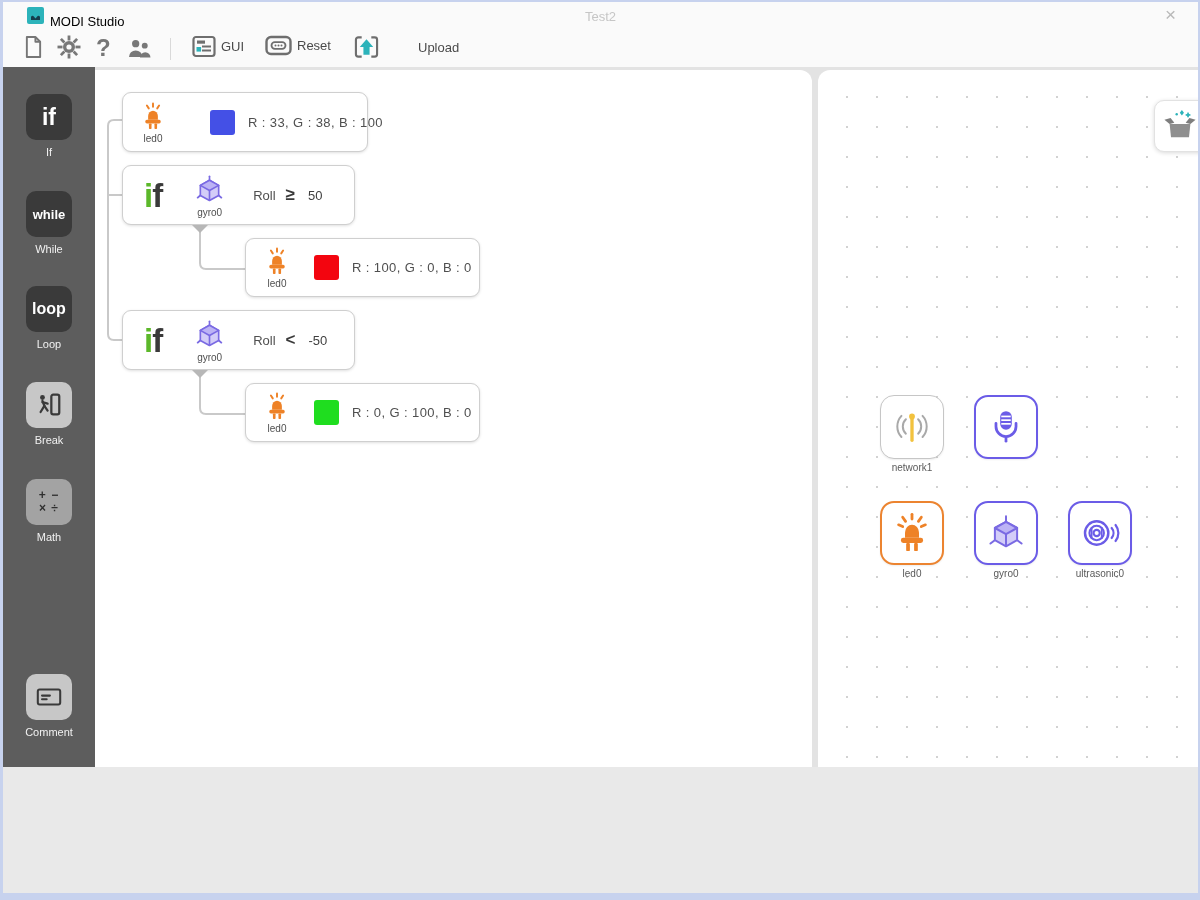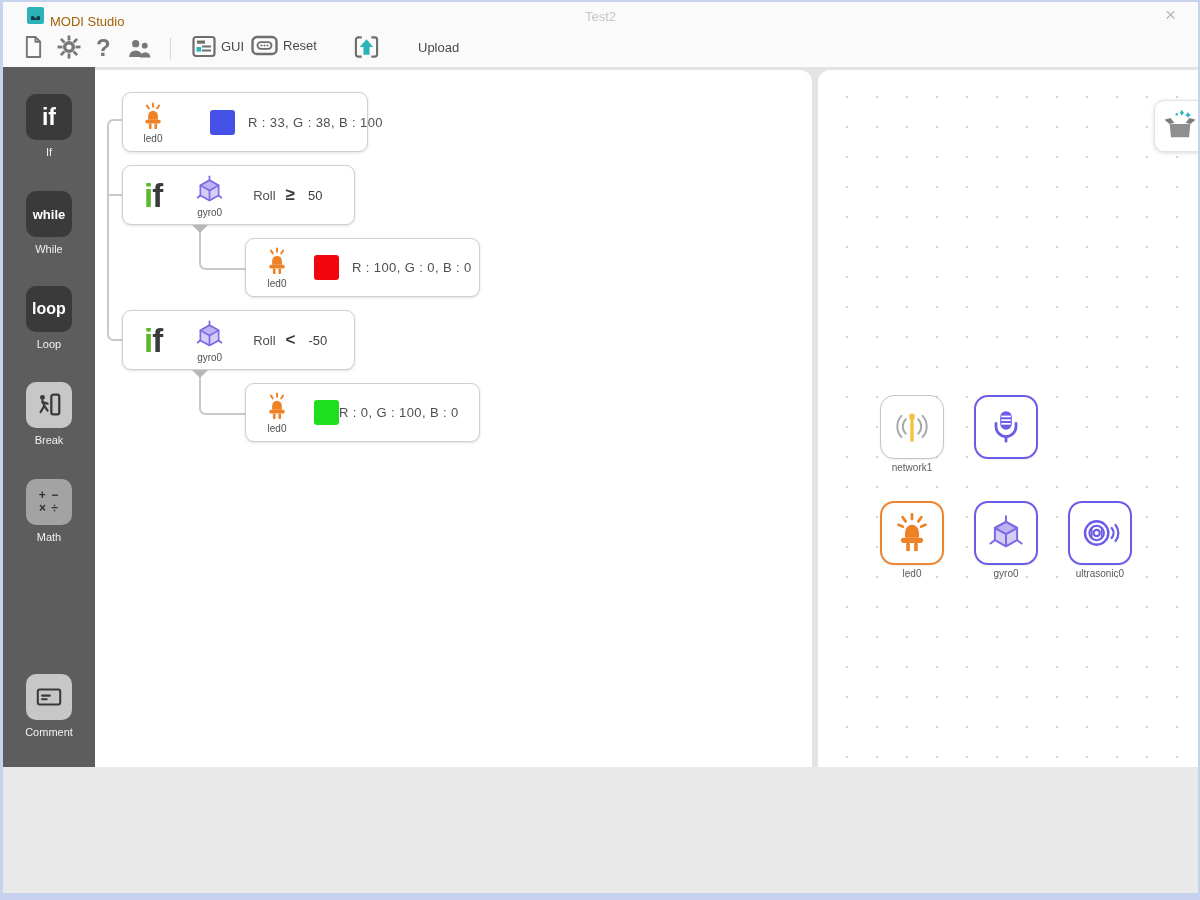--- a/index.html
+++ b/index.html
@@ -6,21 +6,21 @@
   html,body { width:1200px; height:900px; }
   body { font-family:"Liberation Sans", sans-serif; background:#c7d2ee; }
 
   .app { position:relative; width:1200px; height:900px;
          border:2px solid #c7d2ee; border-left-width:3px; border-bottom-width:7px;
          background:#e9e9e9; overflow:hidden; }
 
   
   .titlebar { position:relative; height:28px; background:#fafafa; }
   .logo { position:absolute; left:24px; top:5px; width:17px; height:17px; }
-  .app-title { position:absolute; left:47px; top:12px; font-size:13px; color:#a16207; }
+  .app-title { position:absolute; left:47px; top:12px; font-size:13px; color:#000000; }
   .doc-title { position:absolute; left:0; right:0; top:7px; text-align:center;
                font-size:13px; color:#c6c6c6; }
   .close-btn { position:absolute; right:22px; top:2px; font-size:19px; color:#b9b9b9;
                line-height:22px; cursor:default; }
 
   
   .toolbar { position:relative; height:37px; background:#fafafa; }
   .tb-icon { position:absolute; top:5px; display:flex; align-items:center; justify-content:center; }
   .tb-divider { position:absolute; left:167px; top:8px; width:1px; height:22px; background:#d9d9d9; }
   .tb-btn { position:absolute; top:5px; display:flex; align-items:center; gap:5px; }
@@ -135,21 +135,21 @@
       <svg width="24" height="23" viewBox="0 0 24 22">
         <rect x="1.5" y="1.5" width="21" height="19" rx="2.5" fill="none" stroke="#6e6e6e" stroke-width="2.2"></rect>
         <rect x="5" y="5" width="8" height="3.2" fill="#6e6e6e"></rect>
         <rect x="10" y="10" width="9" height="2" fill="#6e6e6e"></rect>
         <rect x="10" y="14" width="9" height="2" fill="#6e6e6e"></rect>
         <rect x="4.5" y="11.5" width="4.6" height="4.6" fill="#2cb3ba"></rect>
       </svg>
       <span class="tb-label">GUI</span>
     </span>
 
-    <span class="tb-btn" style="left:248px;">
+    <span class="tb-btn" style="left:262px;">
       <svg width="27" height="21" viewBox="0 0 27 21">
         <rect x="1.5" y="2" width="24" height="17" rx="4.5" fill="none" stroke="#6e6e6e" stroke-width="2.4"></rect>
         <rect x="6.5" y="7.2" width="14" height="6.6" rx="3.3" fill="none" stroke="#6e6e6e" stroke-width="1.8"></rect>
         <circle cx="10.5" cy="10.5" r="1" fill="#6e6e6e"></circle>
         <circle cx="13.5" cy="10.5" r="1" fill="#6e6e6e"></circle>
         <circle cx="16.5" cy="10.5" r="1" fill="#6e6e6e"></circle>
       </svg>
       <span class="tb-label">Reset</span>
     </span>
 
@@ -329,21 +329,21 @@
                 <line x1="23.5" y1="4.5" x2="21.2" y2="8"></line>
               </g>
               <path d="M10 17.5 a6 6.5 0 0 1 12 0 v4.5 H10 z" fill="#ee8227"></path>
               <rect x="6.5" y="22" width="19" height="4.5" rx="2" fill="#ee8227"></rect>
               <rect x="11" y="26.5" width="3.2" height="7" rx="1" fill="#ee8227"></rect>
               <rect x="17.8" y="26.5" width="3.2" height="7" rx="1" fill="#ee8227"></rect>
             </svg>
             <span class="mod-label">led0</span>
           </span>
           <span class="swatch" style="margin-left: 24px; background-color: rgb(31, 221, 31);"></span>
-          <span class="rgb-text" style="">R : 0, G : 100, B : 0</span>
+          <span class="rgb-text" style="margin-left:13px;">R : 0, G : 100, B : 0</span>
         </div>
 
       </div>
 
       <div class="modules-card">
 
         <div class="add-btn">
           <svg width="38" height="34" viewBox="0 0 40 36">
             <polygon points="9,16 31,16 29.5,30 10.5,30" fill="#8f8f8f"></polygon>
             <polygon points="9,16 3.5,11.5 10,9.5 14,14.5" fill="#7e7e7e"></polygon>

